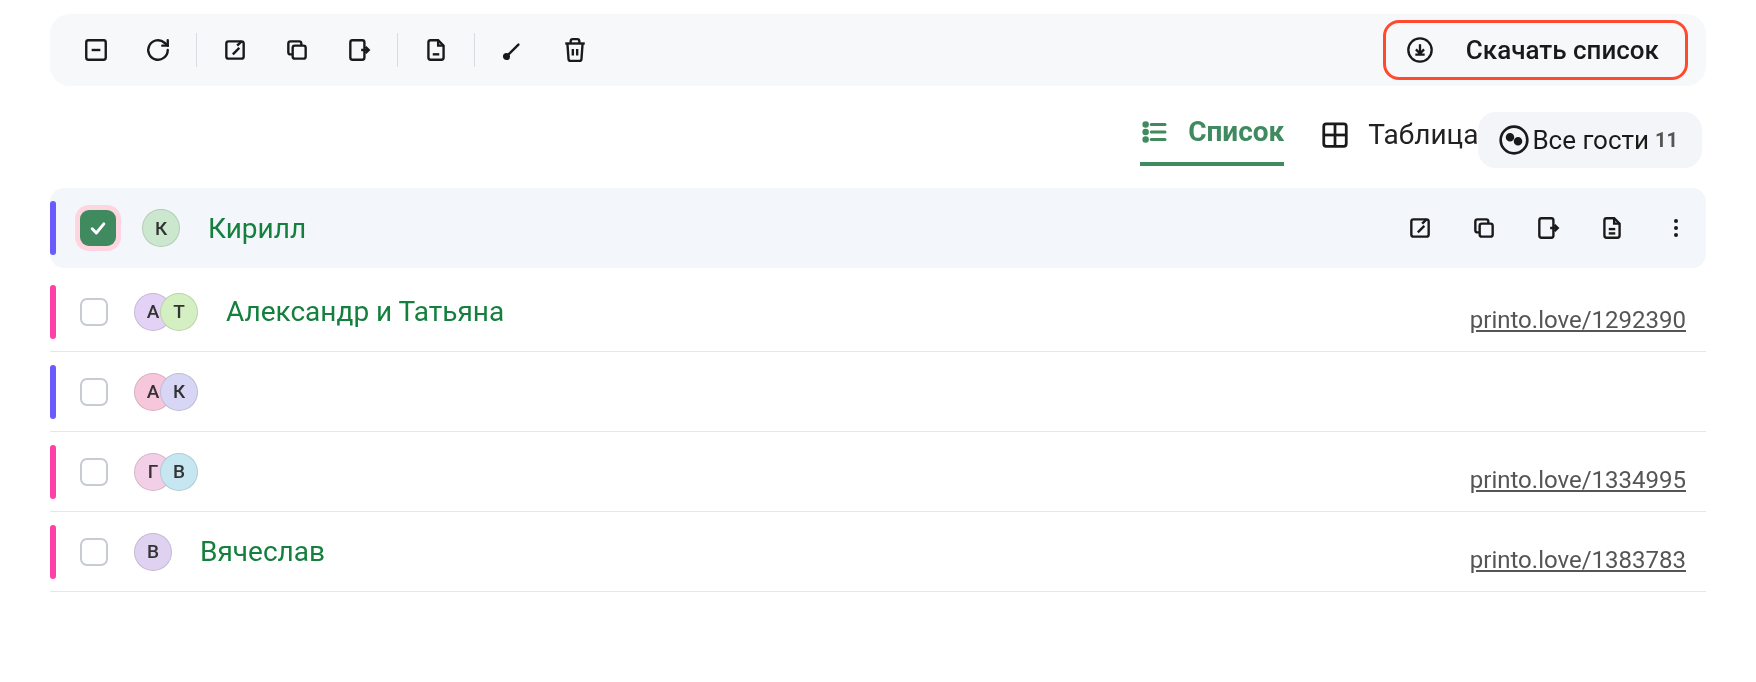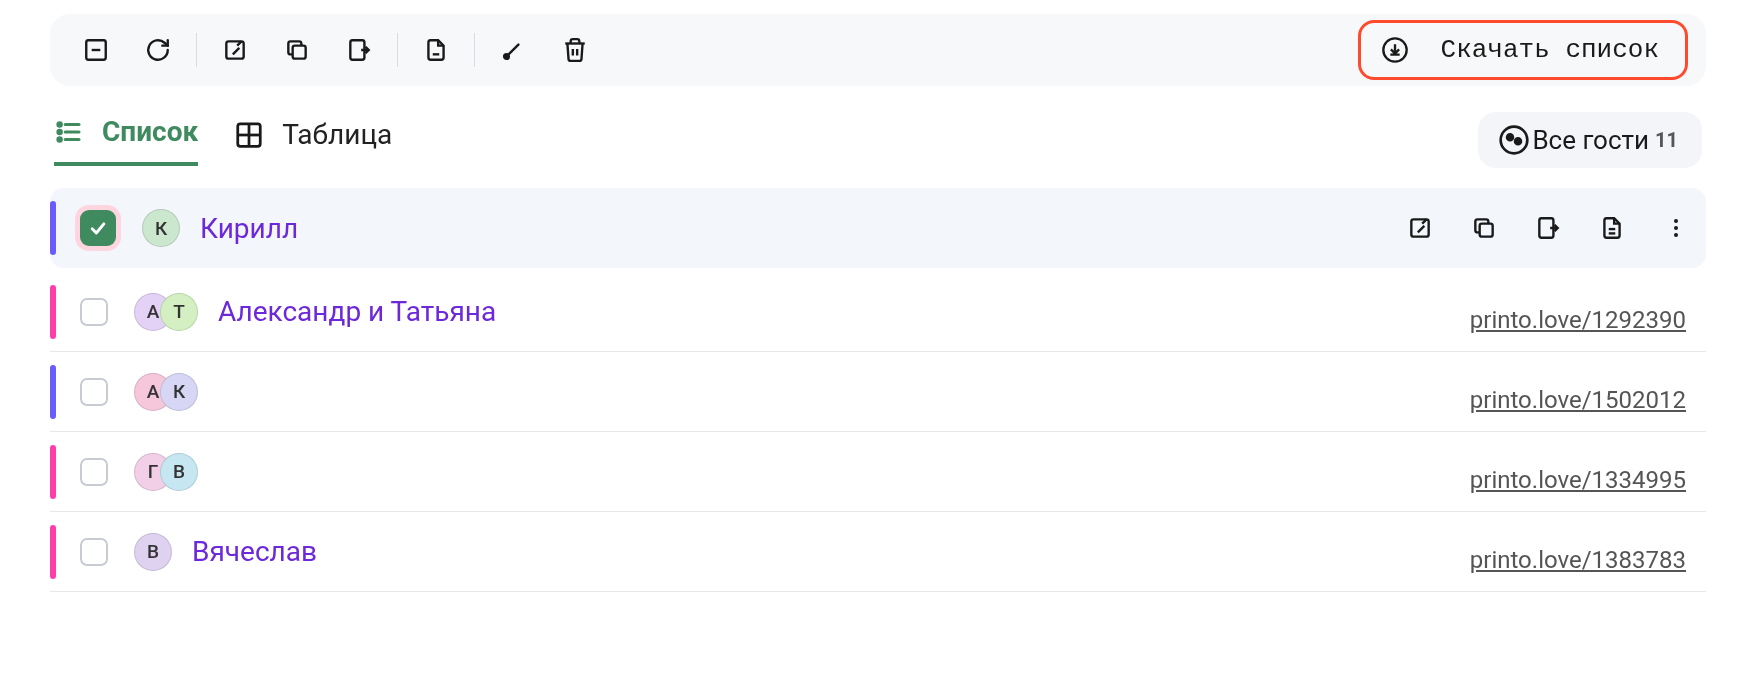--- a/index.html
+++ b/index.html
@@ -47,28 +47,27 @@
     gap: 32px;
     border: 3px solid #ff4a2e;
     border-radius: 16px;
     padding: 12px 26px 12px 20px;
     height: 60px;
     cursor: pointer;
     background: #f7f8fa;
     font-size: 26px;
     font-weight: 500;
     color: #1a1a1a;
-    font-family: Liberation Mono, monospace;
   }
 
   
   .tabs-row {
     display: flex;
     align-items: center;
-    justify-content: space-between;
+    justify-content: flex-end;
     margin-top: 26px;
     padding: 0 4px;
   }
   .tabs-left {
     display: flex;
     align-items: flex-end;
     gap: 36px;
   }
   .tab {
     display: flex;
@@ -162,23 +161,23 @@
     display: flex;
     align-items: center;
     justify-content: center;
     font-size: 19px;
     font-weight: 500;
     color: #333;
     border: 1px solid rgba(0,0,0,0.12);
   }
   .avatar + .avatar { margin-left: -12px; }
   .guest-name {
-    margin-left: 20px;
+    margin-left: 28px;
     font-size: 28px;
-    color: #6d28d9;
+    color: #15803d;
   }
   .row-spacer { flex: 1; }
   .row-link {
     font-size: 24px;
     color: #555;
     text-decoration: underline;
     cursor: pointer;
     margin-top: 17px;
   }
   .row-actions {
@@ -373,21 +372,20 @@
     <div class="checkbox"></div>
     <div class="avatar-group">
       <div class="avatar" style="background:#f6c7db">
           <span>А</span>
         </div>
       <div class="avatar" style="background:#d7d7f5">
           <span>К</span>
         </div>
     </div>
     <div class="row-spacer"></div>
-    <a class="row-link">printo.love/1502012</a>
   </div>
 
   <div class="row">
     <div class="color-tag" style="background:#ff3fa8"></div>
     <div class="checkbox"></div>
     <div class="avatar-group">
       <div class="avatar" style="background:#f2cfe7">
           <span>Г</span>
         </div>
       <div class="avatar" style="background:#c6e7f2">

